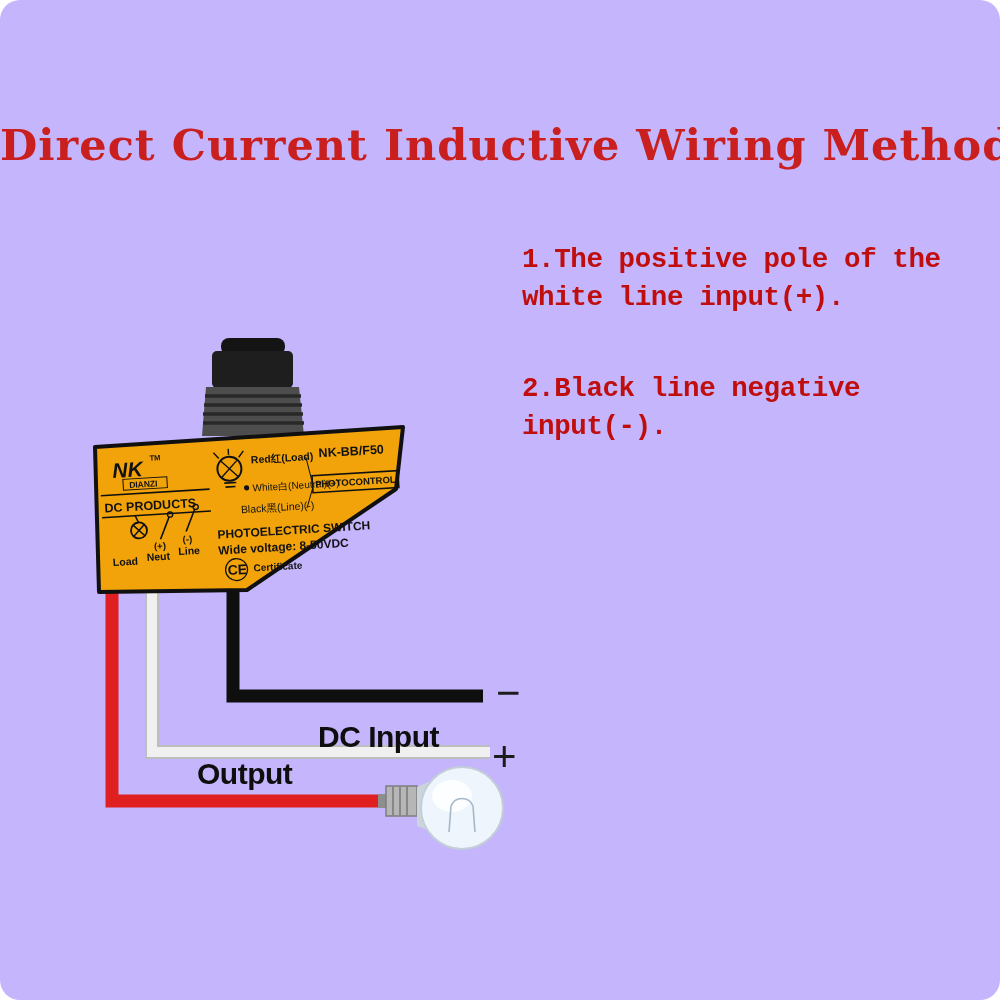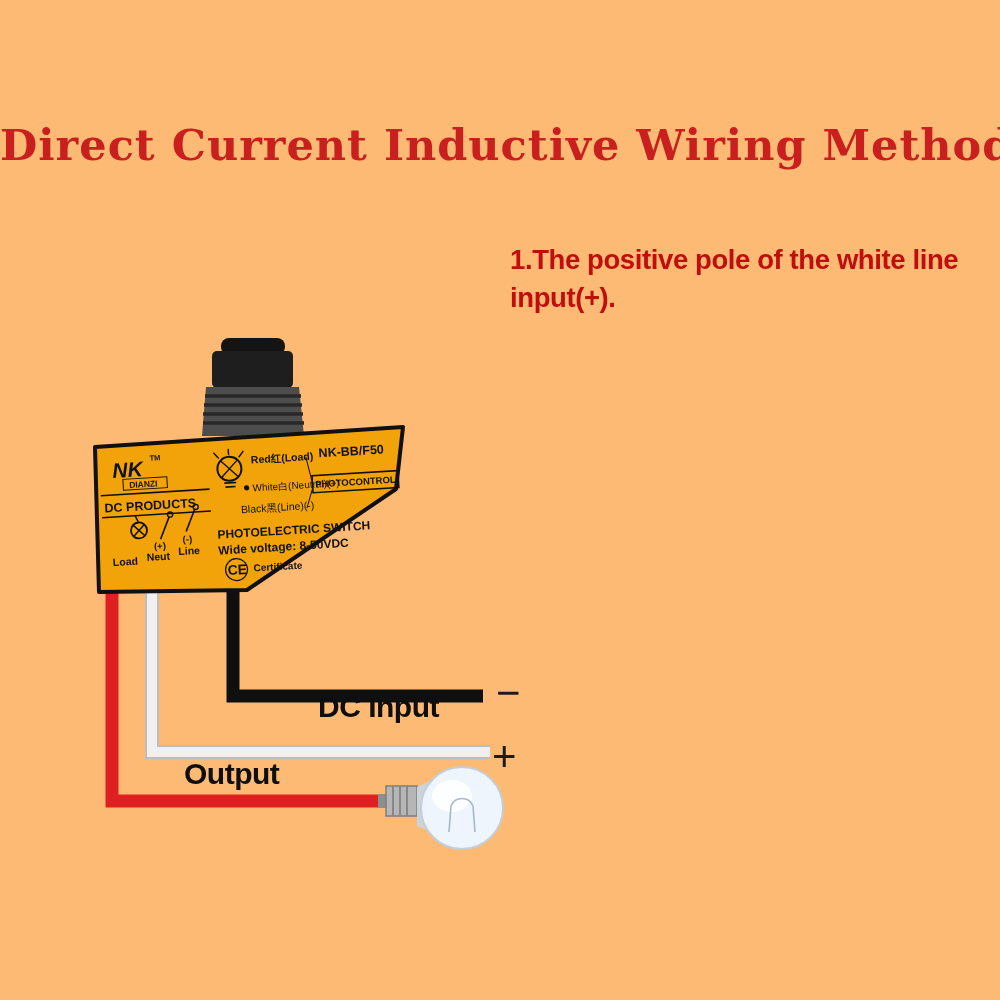--- a/index.html
+++ b/index.html
@@ -1,41 +1,42 @@
 <!DOCTYPE html>
 <html style="--title-red: #c9201f; --instruction-red: #c00d0d; --device-body: #f2a30a; --wire-red: #e02020; --wire-black: #0f0f0f; --wire-white: #f0f0f0; --wire-white-edge: #bdbdbd; --bulb-glass: #eef5fc;"><head>
 <meta charset="utf-8">
 <style>
   html,body{margin:0;padding:0;background:#ffffff;}
-  .stage{position:relative;width:1000px;height:1000px;background:#fdba74;overflow:hidden;
-         font-family:"Liberation Sans",sans-serif;}
+  .stage{position:relative;width:1000px;height:1000px;background:#c4b5fd;overflow:hidden;
+         font-family:"Liberation Sans",sans-serif;border-radius:20px;}
   .title{position:absolute;top:120px;left:0;width:1000px;margin:0;text-align:center;
          font-family:"DejaVu Serif",serif;font-weight:bold;font-size:43px;
          color:var(--title-red,#c9201f);white-space:nowrap;letter-spacing:1px;}
-  .instructions{position:absolute;left:510px;top:241px;width:474px;}
+  .instructions{position:absolute;left:522px;top:241px;width:474px;font-family:Liberation Mono, monospace;}
   .instruction{font-weight:bold;font-size:27.5px;line-height:38px;letter-spacing:-0.4px;
          color:var(--instruction-red,#c00d0d);margin:0 0 53px 0;}
   .wire-label{position:absolute;font-weight:bold;color:#0e0e0e;font-size:30px;letter-spacing:-0.5px;}
-  #dc-input-label{left:318px;top:690px;}
-  #output-label{left:184px;top:757px;}
+  #dc-input-label{left:318px;top:720px;}
+  #output-label{left:197px;top:757px;}
   .polarity{position:absolute;color:#1c1c1c;font-size:42px;font-weight:400;line-height:1;}
   #minus-sign{left:496px;top:672px;}
   #plus-sign{left:492px;top:736px;}
   .art{position:absolute;left:0;top:0;}
   svg text{font-family:"Liberation Sans",sans-serif;fill:#111;}
 </style>
 </head>
 <body>
 
 <div class="stage">
 
   <h1 class="title">Direct Current Inductive Wiring Method</h1>
 
   <div class="instructions">
     <p class="instruction">1.The positive pole of the white line input(+).</p>
+    <p class="instruction">2.Black line negative input(-).</p>
   </div>
 
   <svg class="art" width="1000" height="1000" viewBox="0 0 1000 1000">
 
     <g>
       <rect x="221" y="338" width="64" height="17" rx="8" fill="#141414"></rect>
       <rect x="212" y="351" width="81" height="37" rx="5" fill="#1e1e1e"></rect>
       <polygon points="206,387 299,387 304,436 202,436" fill="#4d4d4d"></polygon>
       <path d="M205 396 H301 M204 405 H302 M203 414 H303 M203 423 H304" stroke="#282828" stroke-width="3.5"></path>
     </g>

